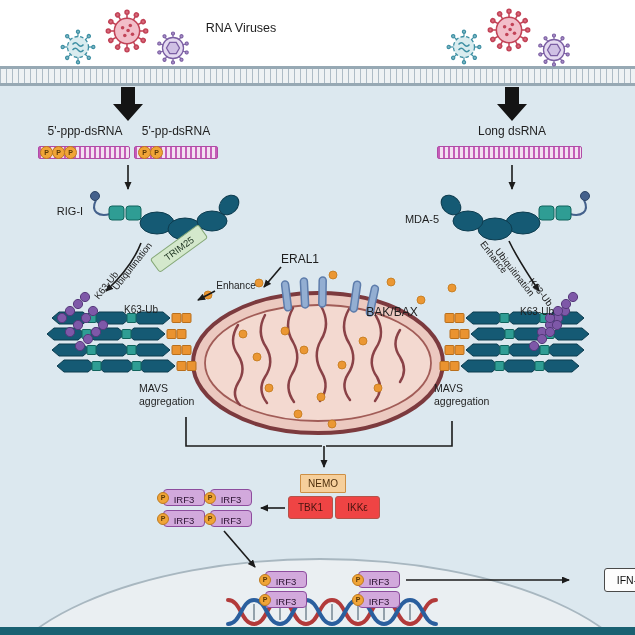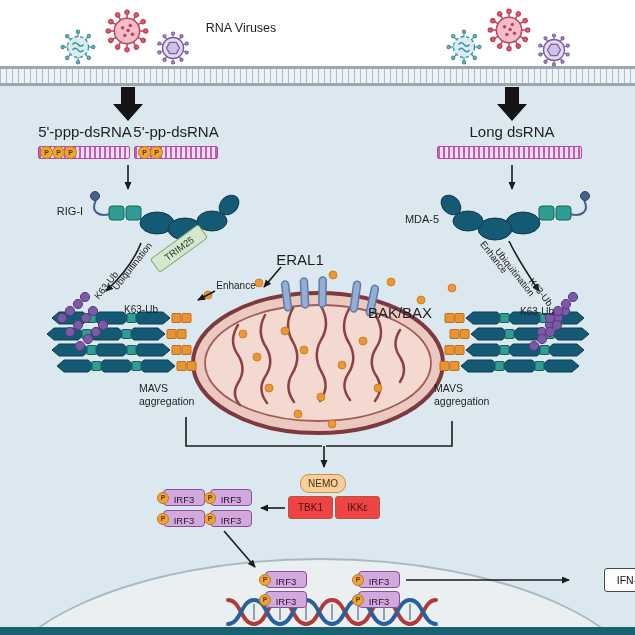--- a/index.html
+++ b/index.html
@@ -1,37 +1,37 @@
 <!DOCTYPE html>
 <html><head>
 <meta charset="utf-8">
 <style>
   *{margin:0;padding:0;box-sizing:border-box}
   html,body{width:635px;height:635px}
   body{font-family:"Liberation Sans",sans-serif;background:#fff;color:#1e1e1e}
   #canvas{position:relative;width:635px;height:635px;overflow:hidden;background:#ffffff}
-  .lbl{position:absolute;transform:translate(-50%,-50%);font-size:15px;white-space:nowrap;color:#1e1e1e}
+  .lbl{position:absolute;transform:translate(-50%,-50%);font-size:12px;white-space:nowrap;color:#1e1e1e}
   .rot{position:absolute;font-size:9.5px;white-space:nowrap;color:#1e1e1e;transform:translate(-50%,-50%) rotate(var(--r))}
   .mavs-lbl{position:absolute;width:84px;text-align:left;font-size:10.5px;line-height:13px;color:#1e1e1e}
   #membrane{position:absolute;left:0;top:66px;width:635px;height:20px;
     background-color:#eef2f4;
     background-image:repeating-linear-gradient(90deg,#aebcc6 0 1.5px,rgba(0,0,0,0) 1.5px 6px);
     border-top:3px solid #97a9b4;border-bottom:3px solid #97a9b4}
   #cytoplasm{position:absolute;left:0;top:86px;width:635px;height:549px;background:#dce8ef}
   #nucleus{position:absolute;left:-15px;top:558px;width:670px;height:300px;border-radius:50%;
     background:#eaeff2;border:2px solid #a8b7c0}
   #bottom-bar{position:absolute;left:0;top:627px;width:635px;height:8px;background:#1a6172}
   svg.overlay{position:absolute;left:0;top:0}
   .dsrna{position:absolute;height:13px;border:1px solid #b14ba6;border-radius:2px;
     background:repeating-linear-gradient(90deg,#c45cb8 0 2px,#f3dff1 2px 5px)}
   .pcirc{position:absolute;width:13px;height:13px;border-radius:50%;background:#f0a437;border:1px solid #bd7a1f;
     font-size:7px;font-weight:bold;color:#5c3a08;display:flex;align-items:center;justify-content:center}
   .pill{position:absolute;display:flex;align-items:center;justify-content:center;font-size:10px;white-space:nowrap}
   .trim{background:#d4e8cc;border:1px solid #85a877;border-radius:3px;color:#1d3321;font-size:9.5px;transform:rotate(var(--r))}
-  .nemo{background:#f6cf9b;border:1.5px solid #cd8f45;border-radius:9px;color:#4f2f0c}
+  .nemo{background:#f6cf9b;border:1.5px solid #cd8f45;border-radius:1px;color:#4f2f0c}
   .kin{background:#ef4444;border:1.5px solid #b4534a;border-radius:3px;color:#48140f}
   .irf3{position:absolute;width:42px;height:17px;background:#d2a9dc;border:1.5px solid #8d4d9e;border-radius:4px;
     display:flex;align-items:flex-end;justify-content:center;font-size:9.5px;color:#2a1230}
   .irf3 .pcirc{left:-7px;top:1.5px;width:12px;height:12px}
   .ifn{background:#fdfdfd;border:1.5px solid #4a4a4a;border-radius:3px;color:#111;font-size:10.5px}
 </style>
 </head>
 <body>
 
 <div id="canvas">
@@ -268,21 +268,21 @@
   <div class="rot" style="left:106px;top:285px;--r:-52deg">K63-Ub</div>
   <div class="lbl" style="left:236px;top:285px;font-size:10px">Enhance</div>
   <div class="lbl" style="left:300px;top:259px">ERAL1</div>
 
   <div class="rot" style="left:494px;top:257px;--r:52deg">Enhance</div>
   <div class="rot" style="left:515px;top:272px;--r:52deg">Ubiquitination</div>
   <div class="rot" style="left:541px;top:292px;--r:52deg">K63-Ub</div>
 
   <div class="lbl" style="left:141px;top:309px;font-size:10px">K63-Ub</div>
   <div class="lbl" style="left:537px;top:311px;font-size:10px">K63-Ub</div>
-  <div class="lbl" style="left:400px;top:312px">BAK/BAX</div>
+  <div class="lbl" style="left:392px;top:312px">BAK/BAX</div>
 
   <div class="mavs-lbl" style="left:139px;top:382px">
     <div>MAVS</div>
     <div>aggregation</div>
   </div>
   <div class="mavs-lbl" style="left:434px;top:382px">
     <div>MAVS</div>
     <div>aggregation</div>
   </div>
 

